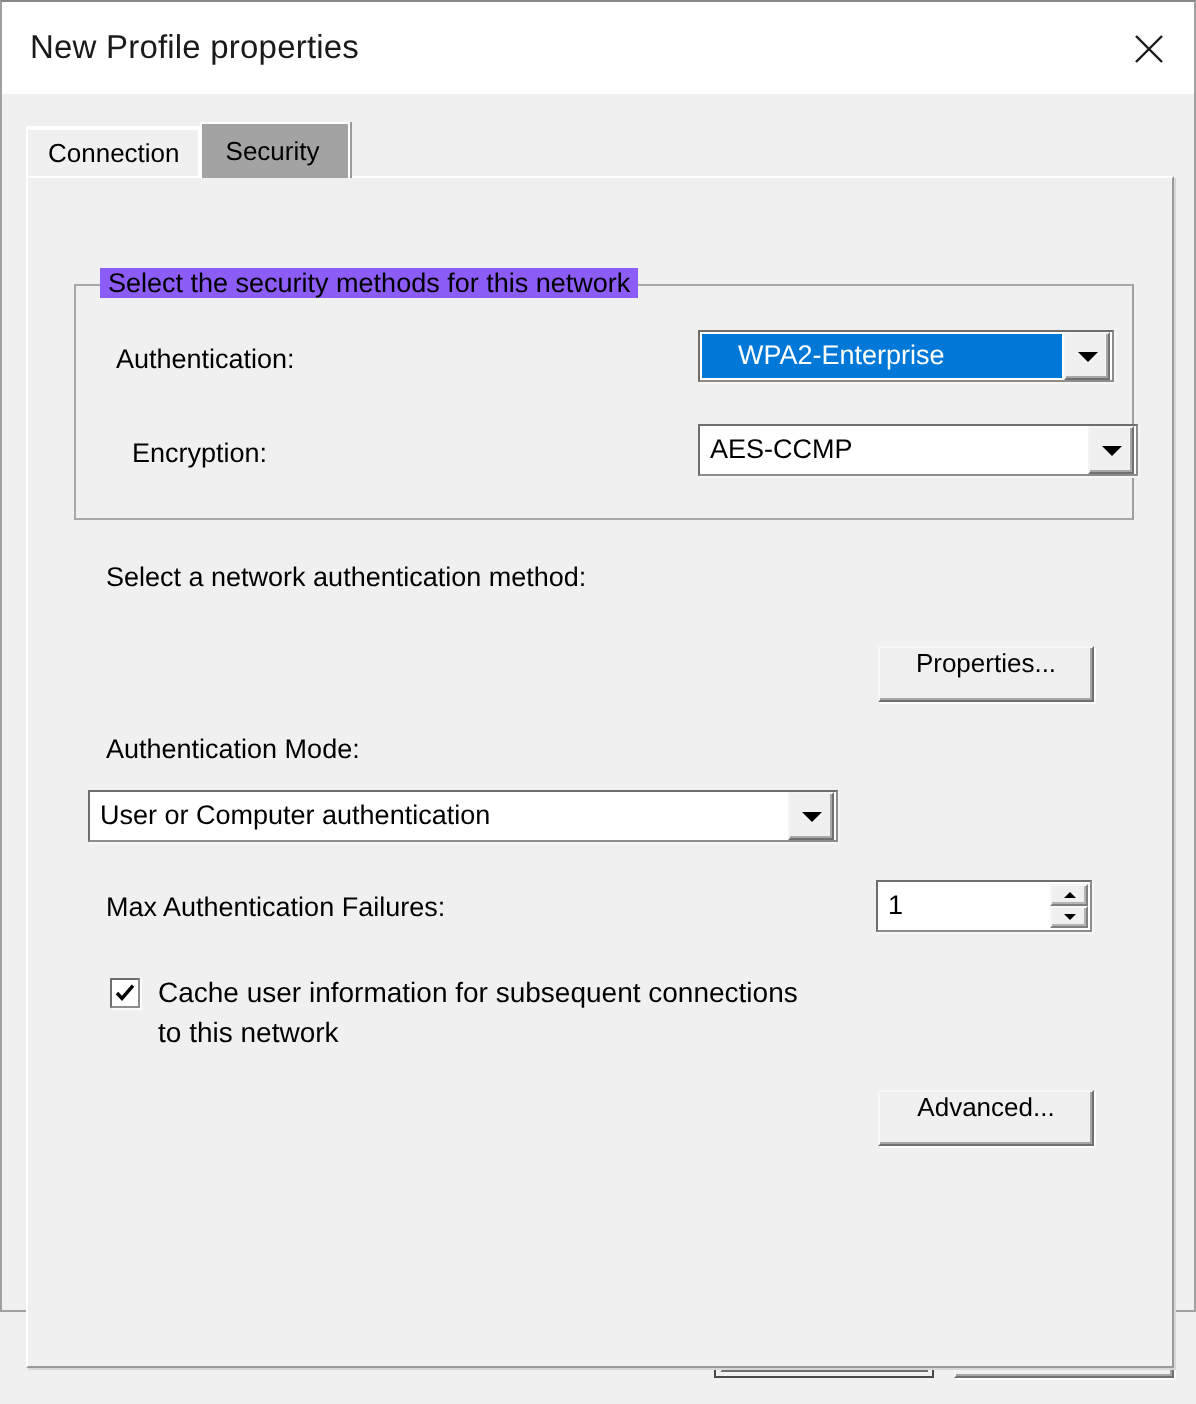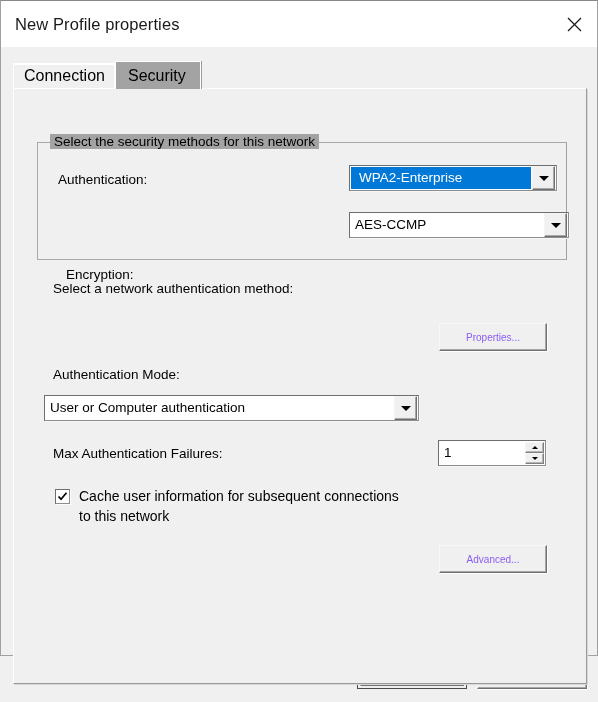--- a/index.html
+++ b/index.html
@@ -74,21 +74,21 @@
     display: flex;
     align-items: flex-end;
     z-index: 3;
   }
   .tab {
     box-sizing: border-box;
     background: #f0f0f0;
     border: 1px solid #a6a6a6;
     border-bottom: none;
     padding: 12px 10px;
-    font-size: 16px;
+    font-size: 13px;
     line-height: 1;
     display: flex;
     align-items: center;
     cursor: default;
     position: relative;
   }
   .tab.inactive {
     height: 24px;
     background: #f0f0f0;
     border-color: #ffffff;
@@ -133,21 +133,21 @@
     width: 530px;
     height: 118px;
     box-sizing: border-box;
     border: 1px solid #a8a8a8;
     border-right-color: #a0a0a0;
   }
   .groupbox-label {
     position: absolute;
     left: 12px;
     top: -9px;
-    background: #a3a3a3;
+    background: #8b5cf6;
     padding: 0 4px;
     font-size: 13.5px;
     white-space: nowrap;
   }
 
   .field-label {
     position: absolute;
     font-size: 13.5px;
     white-space: nowrap;
   }
@@ -173,21 +173,21 @@
     white-space: nowrap;
     overflow: hidden;
     line-height: 24px;
   }
   .combo.selected .combo-text {
     background: #0078d7;
     color: #ffffff;
     height: 22px;
     line-height: 22px;
     margin: 0 1px;
-    padding-left: 8px;
+    padding-left: 18px;
   }
   .combo-arrow {
     flex: 0 0 auto;
     width: 21px;
     height: 22px;
     margin-right: 1px;
     background: #f0f0f0;
     border: 1px solid #f4f4f4;
     border-right-color: #707070;
     border-bottom-color: #707070;
@@ -208,24 +208,23 @@
   
   .btn {
     position: absolute;
     box-sizing: border-box;
     background: #f0f0f0;
     border: 1px solid #f7f7f7;
     border-right-color: #707070;
     border-bottom-color: #707070;
     box-shadow: inset -1px -1px 0 #a6a6a6, 1px 1px 0 #ffffff;
     font-family: "Liberation Sans", sans-serif;
-    font-size: 10px;
-    color: #8b5cf6;
-    display: flex;
-    align-items: center;
+    font-size: 13px;
+    color: #000000;
+    display: flex;
     justify-content: center;
     cursor: default;
   }
   .btn.default-frame {
     border: 1px solid #4a4a4a;
     box-shadow: none;
   }
   .btn.default-frame .btn-inner {
     position: absolute;
     left: 2px; top: 2px; right: 2px; bottom: 2px;
@@ -361,21 +360,21 @@
 
         <div class="field-label" style="left:20px; top:29px;">Authentication:</div>
 
         <div class="combo selected" style="left:311px; top:22px; width:208px;">
           <div class="combo-text">WPA2-Enterprise</div>
           <div class="combo-arrow">
               <i></i>
             </div>
         </div>
 
-        <div class="field-label" style="left:28px; top:76px;margin-top:48px;">Encryption:</div>
+        <div class="field-label" style="left:28px; top:76px;">Encryption:</div>
 
         <div class="combo" style="left:311px; top:69px; width:220px;">
           <div class="combo-text">AES-CCMP</div>
           <div class="combo-arrow">
               <i></i>
             </div>
         </div>
       </div>
 
       <div class="field-label" style="left:39px; top:192px;">Select a network authentication method:</div>

